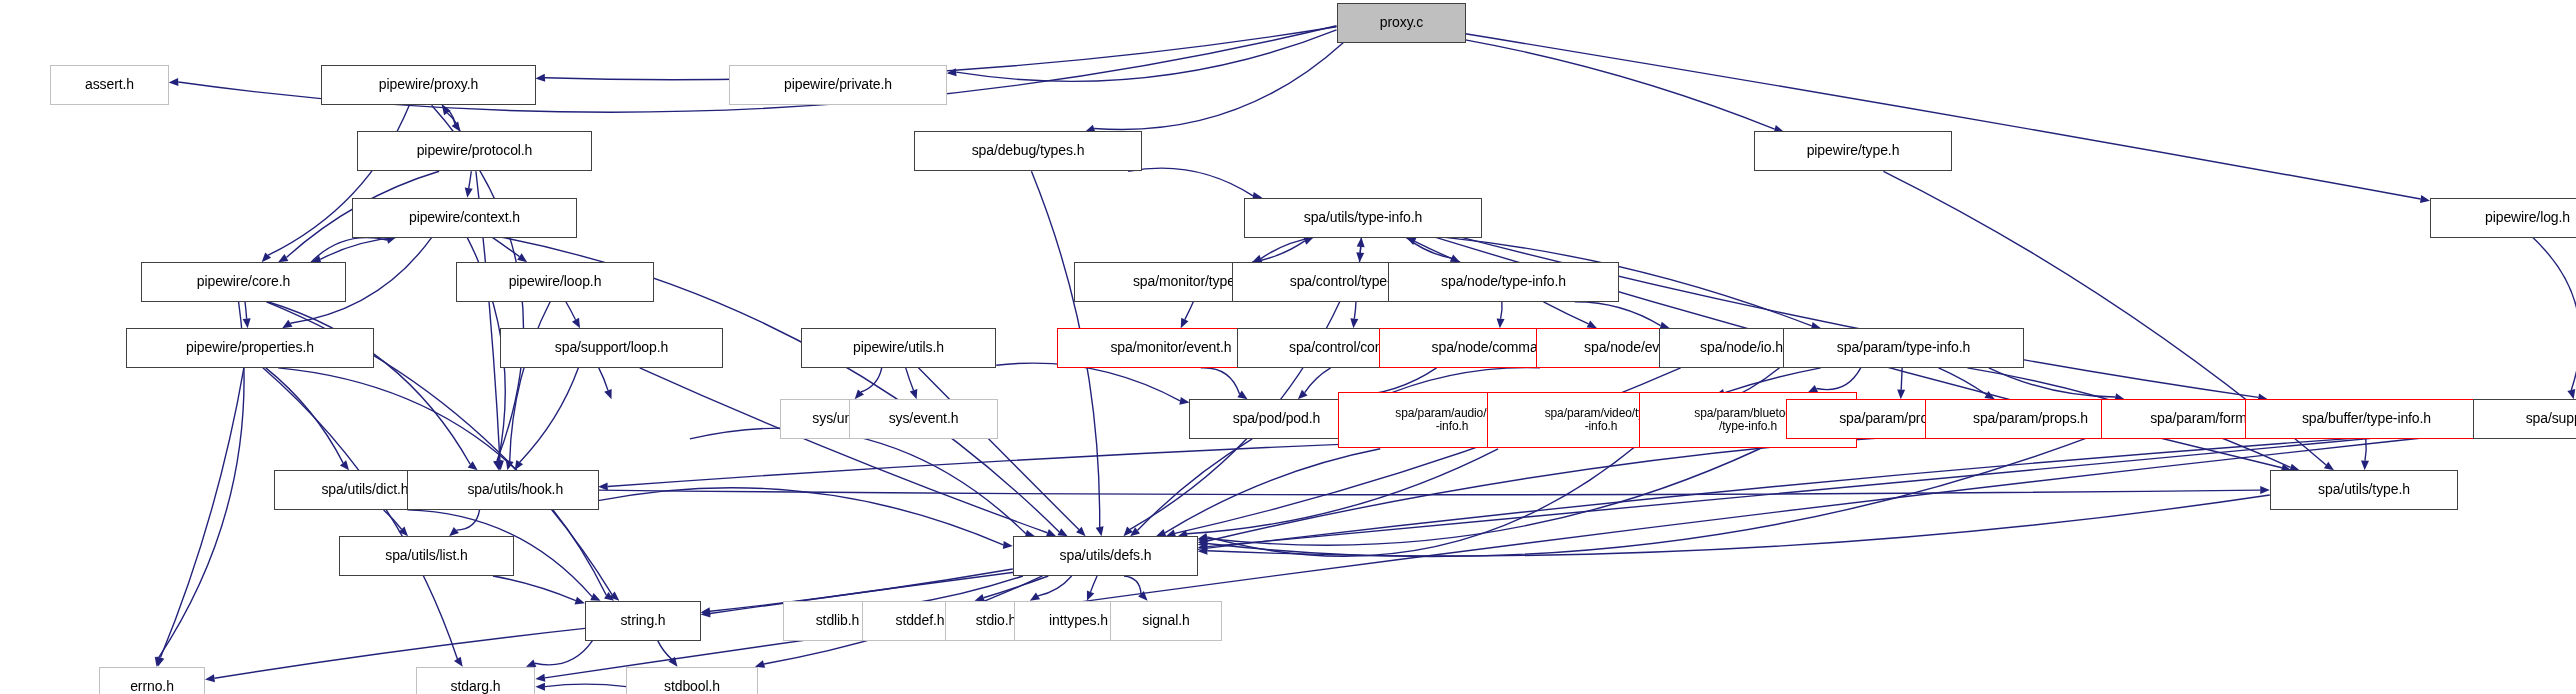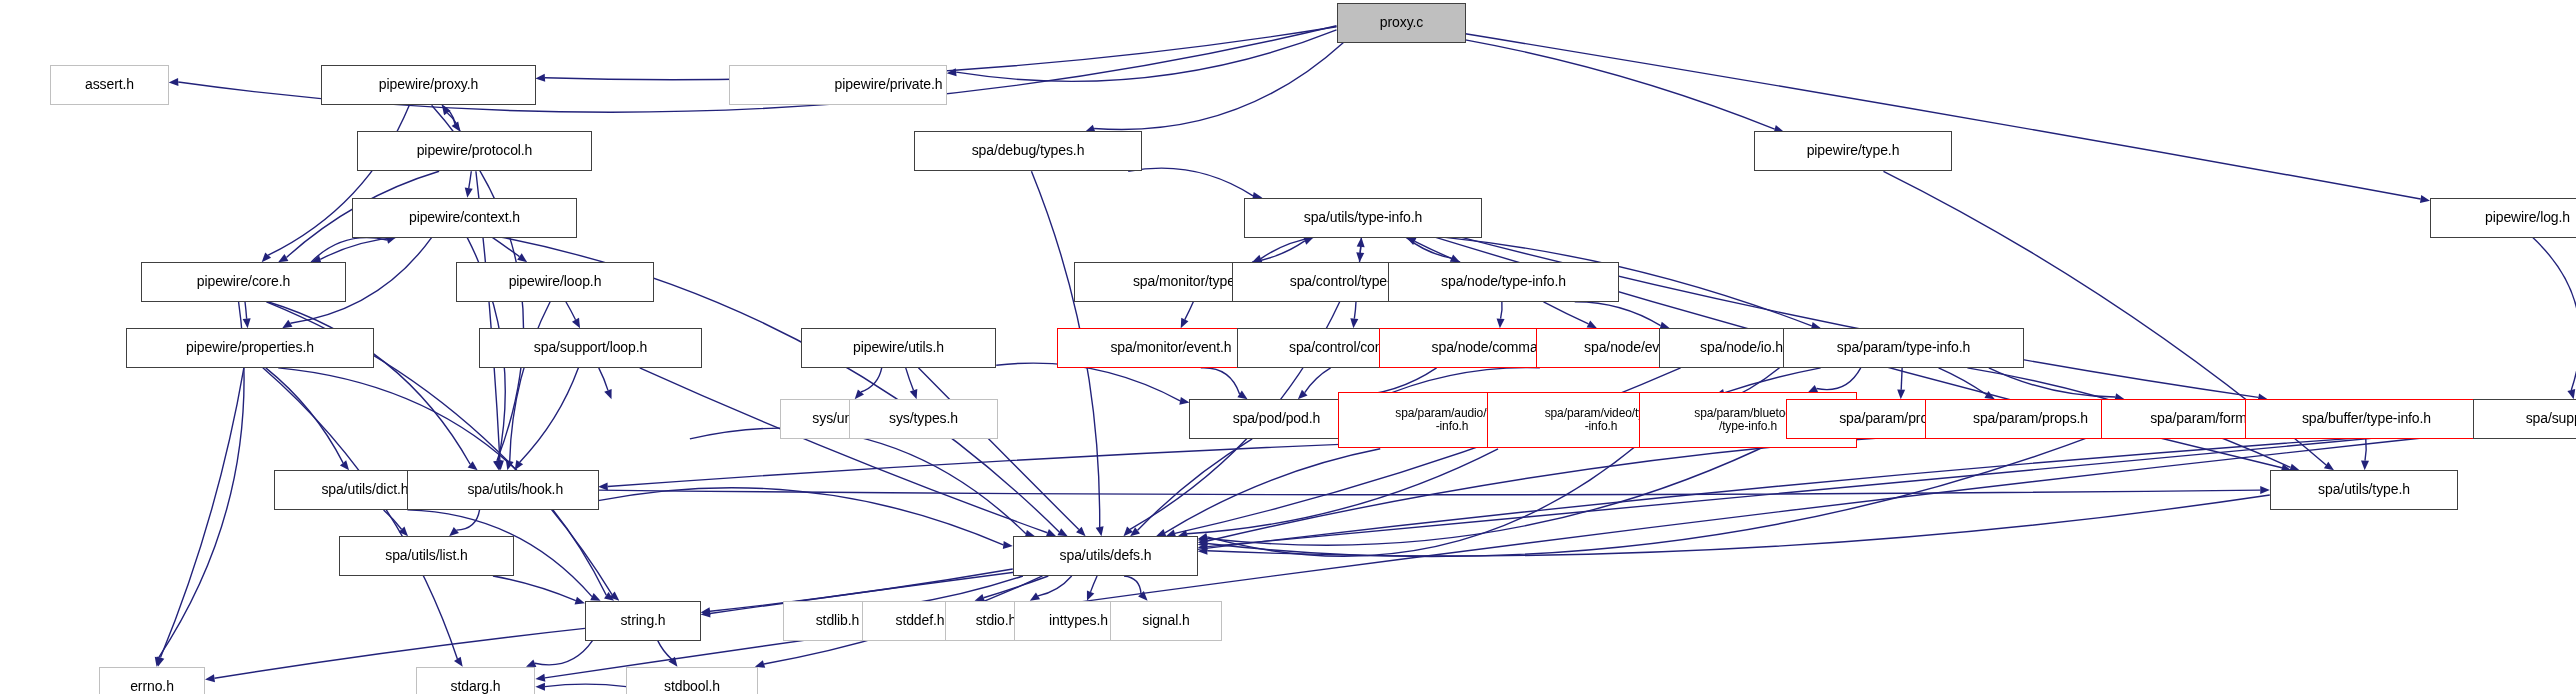--- a/index.html
+++ b/index.html
@@ -269,43 +269,43 @@
       <polygon class="arrowhead" points="779.2,766.8 768.9,760.8 776.3,755.2"></polygon>
       <path class="edge-path" d="M 672.8 722.6 Q 459.0 745.9 246.7 779.9"></path>
       <polygon class="arrowhead" points="235.8,781.4 246.1,775.4 247.3,784.5"></polygon>
       <path class="edge-path" d="M 720.3 789.6 Q 673.5 783.9 626.8 789.6"></path>
       <polygon class="arrowhead" points="615.8,789.6 626.8,785.0 626.8,794.2"></polygon>
     </svg>
   <div id="node-layer">
       <div class="gnode rootnode" style="left: 1337px; top: 2.6px; width: 129px; height: 40px;"><span>proxy.c</span></div>
       <div class="gnode grayborder" style="left: 50px; top: 65px; width: 119px; height: 40px;"><span>assert.h</span></div>
       <div class="gnode solid" style="left: 321px; top: 65px; width: 215px; height: 40px;"><span>pipewire/proxy.h</span></div>
-      <div class="gnode grayborder" style="left: 729px; top: 65px; width: 218px; height: 40px; justify-content: flex-end;"><span>pipewire/private.h</span></div>
+      <div class="gnode grayborder" style="left: 729px; top: 65px; width: 218px; height: 40px;"><span>pipewire/private.h</span></div>
       <div class="gnode solid" style="left: 1754px; top: 131px; width: 198px; height: 40px;"><span>pipewire/type.h</span></div>
       <div class="gnode solid" style="left: 357px; top: 131px; width: 235px; height: 40px;"><span>pipewire/protocol.h</span></div>
       <div class="gnode solid" style="left: 914px; top: 131px; width: 228px; height: 40px;"><span>spa/debug/types.h</span></div>
       <div class="gnode solid" style="left: 2430px; top: 198px; width: 195px; height: 40px;"><span>pipewire/log.h</span></div>
       <div class="gnode solid" style="left: 352px; top: 198px; width: 225px; height: 40px;"><span>pipewire/context.h</span></div>
       <div class="gnode solid" style="left: 1244px; top: 198px; width: 238px; height: 40px;"><span>spa/utils/type-info.h</span></div>
       <div class="gnode solid" style="left: 141px; top: 262px; width: 205px; height: 40px;"><span>pipewire/core.h</span></div>
       <div class="gnode solid" style="left: 456px; top: 262px; width: 198px; height: 40px;"><span>pipewire/loop.h</span></div>
       <div class="gnode solid" style="left: 1074px; top: 262px; width: 258px; height: 40px;"><span>spa/monitor/type-info.h</span></div>
       <div class="gnode solid" style="left: 1232px; top: 262px; width: 251px; height: 40px;"><span>spa/control/type-info.h</span></div>
       <div class="gnode solid" style="left: 1388px; top: 262px; width: 231px; height: 40px;"><span>spa/node/type-info.h</span></div>
       <div class="gnode solid" style="left: 126px; top: 328px; width: 248px; height: 40px;"><span>pipewire/properties.h</span></div>
-      <div class="gnode solid" style="left: 479px; top: 328px; width: 223px; height: 40px;"><span>spa/support/loop.h</span></div>
+      <div class="gnode solid" style="left: 500px; top: 328px; width: 223px; height: 40px;"><span>spa/support/loop.h</span></div>
       <div class="gnode solid" style="left: 801px; top: 328px; width: 195px; height: 40px;"><span>pipewire/utils.h</span></div>
       <div class="gnode redborder" style="left: 1057px; top: 328px; width: 228px; height: 40px;"><span>spa/monitor/event.h</span></div>
       <div class="gnode solid" style="left: 1237px; top: 328px; width: 228px; height: 40px;"><span>spa/control/control.h</span></div>
       <div class="gnode redborder" style="left: 1379px; top: 328px; width: 238px; height: 40px;"><span>spa/node/command.h</span></div>
       <div class="gnode redborder" style="left: 1536px; top: 328px; width: 202px; height: 40px;"><span>spa/node/event.h</span></div>
       <div class="gnode solid" style="left: 1659px; top: 328px; width: 165px; height: 40px;"><span>spa/node/io.h</span></div>
       <div class="gnode solid" style="left: 1783px; top: 328px; width: 241px; height: 40px;"><span>spa/param/type-info.h</span></div>
       <div class="gnode grayborder" style="left: 780px; top: 399px; width: 116px; height: 40px;"><span>sys/un.h</span></div>
-      <div class="gnode grayborder" style="left: 849px; top: 399px; width: 149px; height: 40px;"><span>sys/types.h</span></div>
+      <div class="gnode grayborder" style="left: 849px; top: 399px; width: 149px; height: 40px;"><span>sys/event.h</span></div>
       <div class="gnode solid" style="left: 1189px; top: 399px; width: 175px; height: 40px;"><span>spa/pod/pod.h</span></div>
       <div class="gnode redborder" style="left: 1338px; top: 392px; width: 228px; height: 56px; font-size: 12px;"><span>spa/param/audio/type
 -info.h</span></div>
       <div class="gnode redborder" style="left: 1487px; top: 392px; width: 228px; height: 56px; font-size: 12px;"><span>spa/param/video/type
 -info.h</span></div>
       <div class="gnode redborder" style="left: 1639px; top: 392px; width: 218px; height: 56px; font-size: 12px;"><span>spa/param/bluetooth
 /type-info.h</span></div>
       <div class="gnode redborder" style="left: 1786px; top: 399px; width: 228px; height: 40px;"><span>spa/param/profiler.h</span></div>
       <div class="gnode redborder" style="left: 1925px; top: 399px; width: 211px; height: 40px;"><span>spa/param/props.h</span></div>
       <div class="gnode redborder" style="left: 2101px; top: 399px; width: 218px; height: 40px;"><span>spa/param/format.h</span></div>

